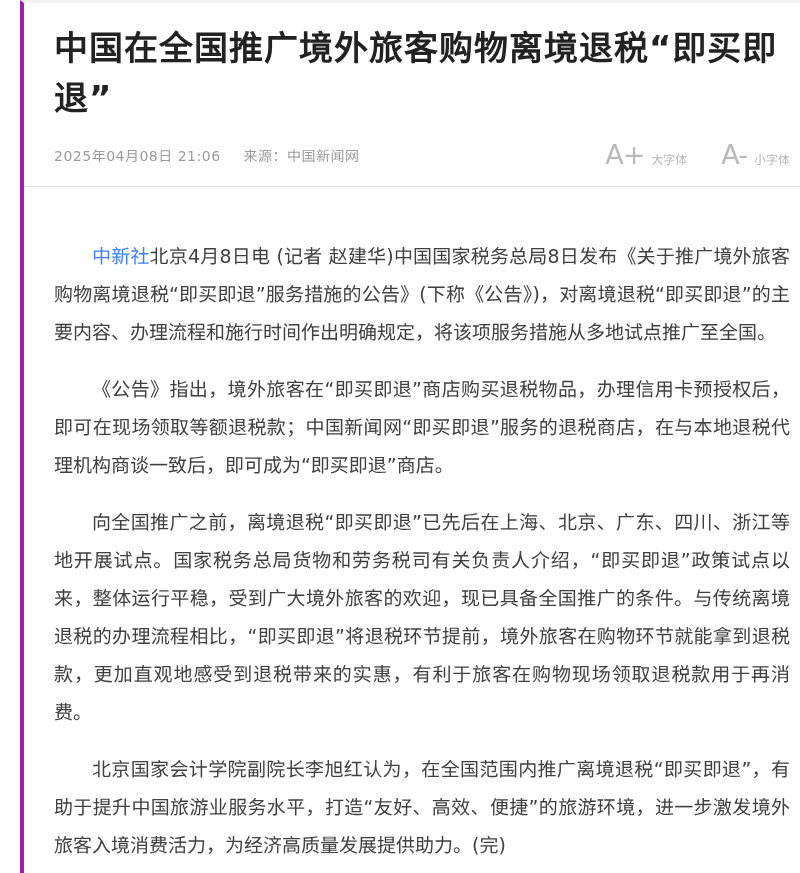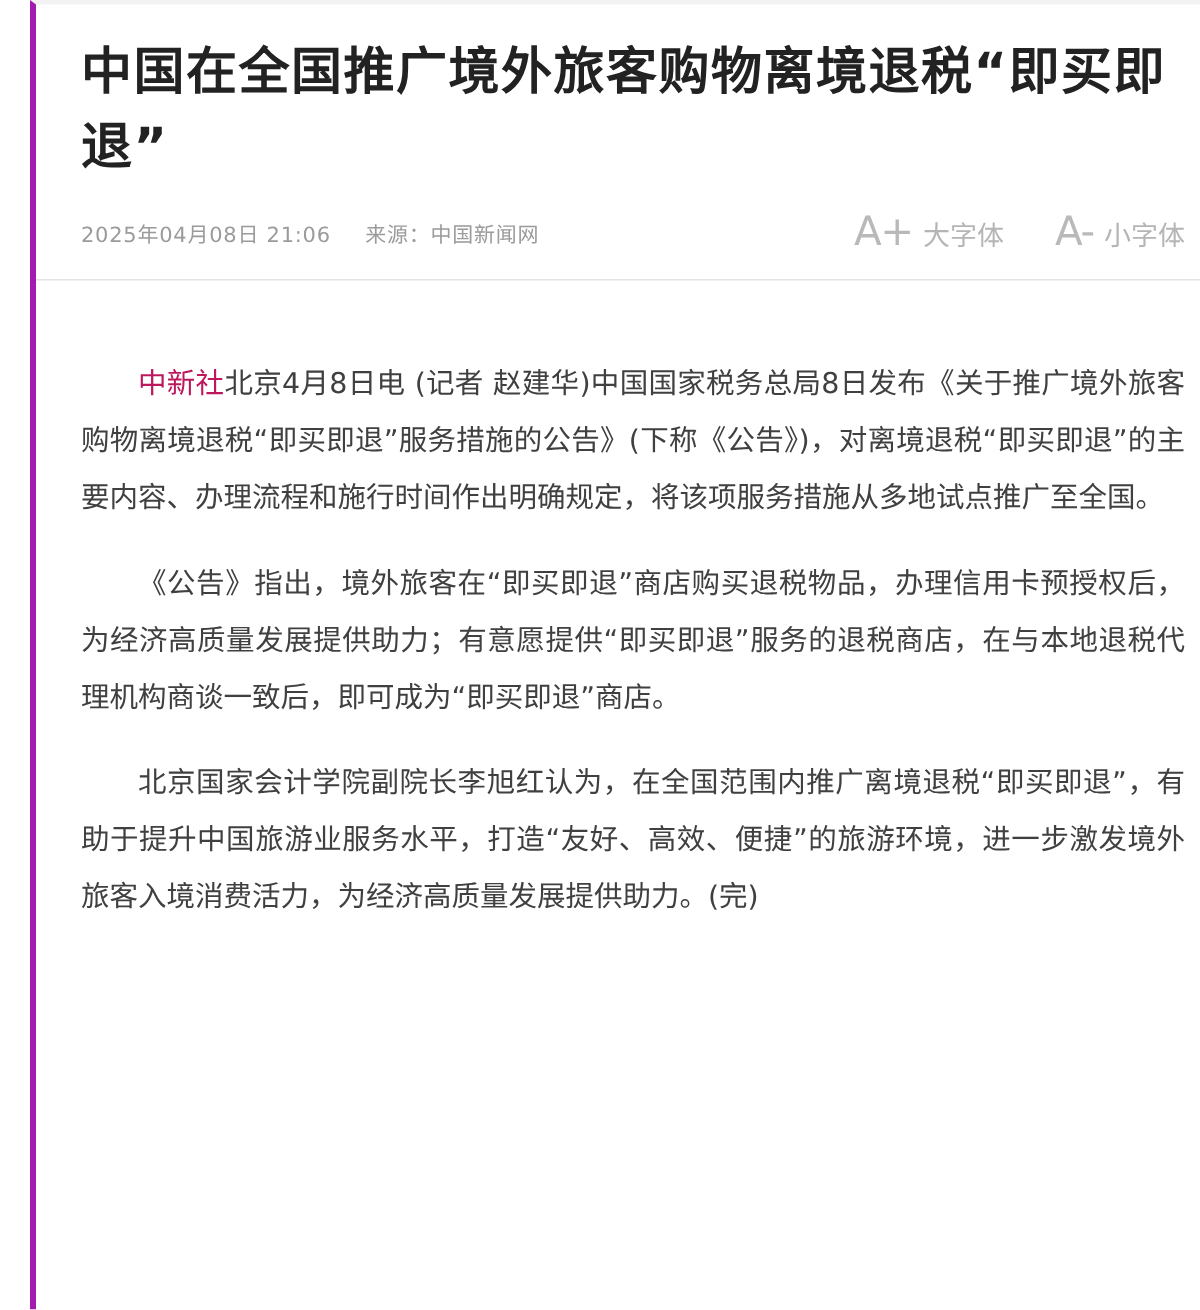--- a/index.html
+++ b/index.html
@@ -50,42 +50,42 @@
     color: #b5b5b5;
   }
   .font-btn + .font-btn { margin-left: 34px; }
   .font-symbol {
     font-size: 27px;
     font-weight: 400;
     color: #b9b9b9;
     letter-spacing: -1px;
   }
   .font-label {
-    font-size: 18px;
+    font-size: 12px;
     margin-left: 7px;
     color: #b5b5b5;
   }
   .divider {
     border: none;
     border-top: 1px solid #e3e3e3;
     margin-top: 16px;
   }
   article.article-body {
     padding: 50px 30px 0 30px;
     font-size: 19px;
     line-height: 38px;
     color: #404040;
     text-align: justify;
   }
   article.article-body p {
     text-indent: 2em;
     margin-bottom: 19px;
   }
   a.agency-link {
-    color: #be185d;
+    color: #3b82f6;
     text-decoration: none;
     cursor: pointer;
   }
 </style>
 </head>
 <body>
 
 <div class="page">
   <div class="inner">
     <h1 class="article-title">中国在全国推广境外旅客购物离境退税“即买即退”</h1>
@@ -106,16 +106,17 @@
           <span class="font-label">小字体</span>
         </span>
       </div>
     </div>
   </div>
 
   <hr class="divider">
 
   <article class="article-body">
     <p><a class="agency-link">中新社</a><span>北京4月8日电 (记者 赵建华)中国国家税务总局8日发布《关于推广境外旅客购物离境退税“即买即退”服务措施的公告》(下称《公告》)，对离境退税“即买即退”的主要内容、办理流程和施行时间作出明确规定，将该项服务措施从多地试点推广至全国。</span></p>
-    <p>《公告》指出，境外旅客在“即买即退”商店购买退税物品，办理信用卡预授权后，为经济高质量发展提供助力；有意愿提供“即买即退”服务的退税商店，在与本地退税代理机构商谈一致后，即可成为“即买即退”商店。</p>
+    <p>《公告》指出，境外旅客在“即买即退”商店购买退税物品，办理信用卡预授权后，即可在现场领取等额退税款；中国新闻网“即买即退”服务的退税商店，在与本地退税代理机构商谈一致后，即可成为“即买即退”商店。</p>
+    <p>向全国推广之前，离境退税“即买即退”已先后在上海、北京、广东、四川、浙江等地开展试点。国家税务总局货物和劳务税司有关负责人介绍，“即买即退”政策试点以来，整体运行平稳，受到广大境外旅客的欢迎，现已具备全国推广的条件。与传统离境退税的办理流程相比，“即买即退”将退税环节提前，境外旅客在购物环节就能拿到退税款，更加直观地感受到退税带来的实惠，有利于旅客在购物现场领取退税款用于再消费。</p>
     <p>北京国家会计学院副院长李旭红认为，在全国范围内推广离境退税“即买即退”，有助于提升中国旅游业服务水平，打造“友好、高效、便捷”的旅游环境，进一步激发境外旅客入境消费活力，为经济高质量发展提供助力。(完)</p>
   </article>
 </div>
 
 </body></html>

